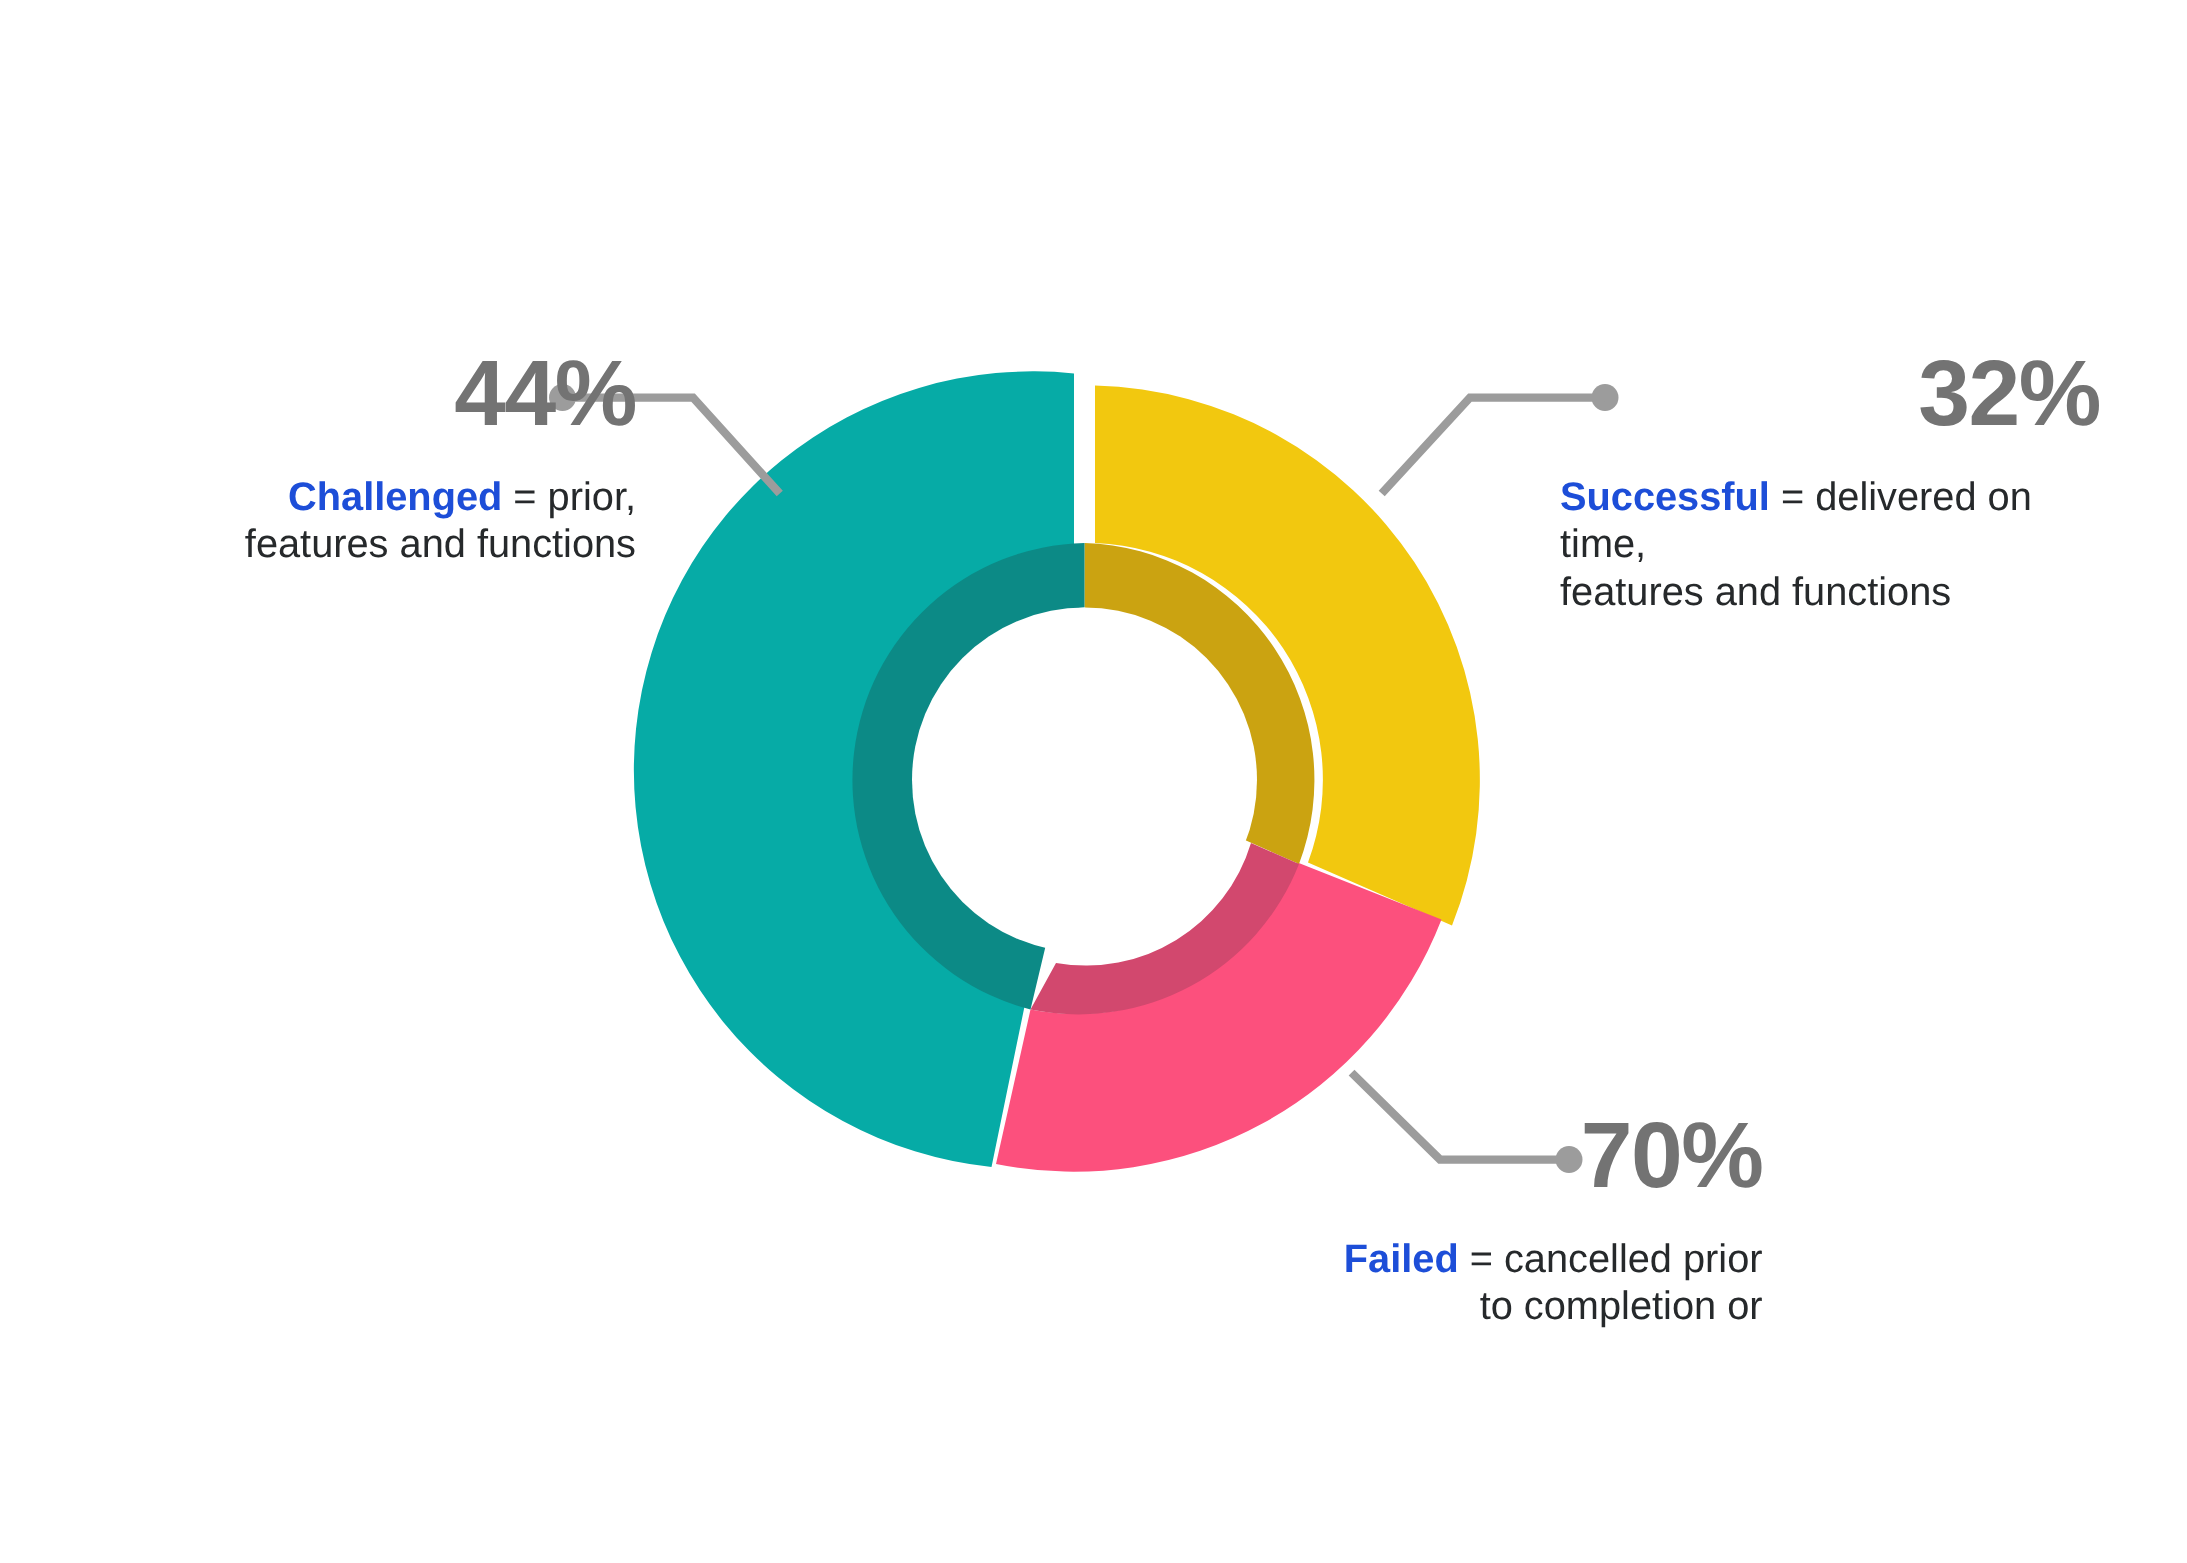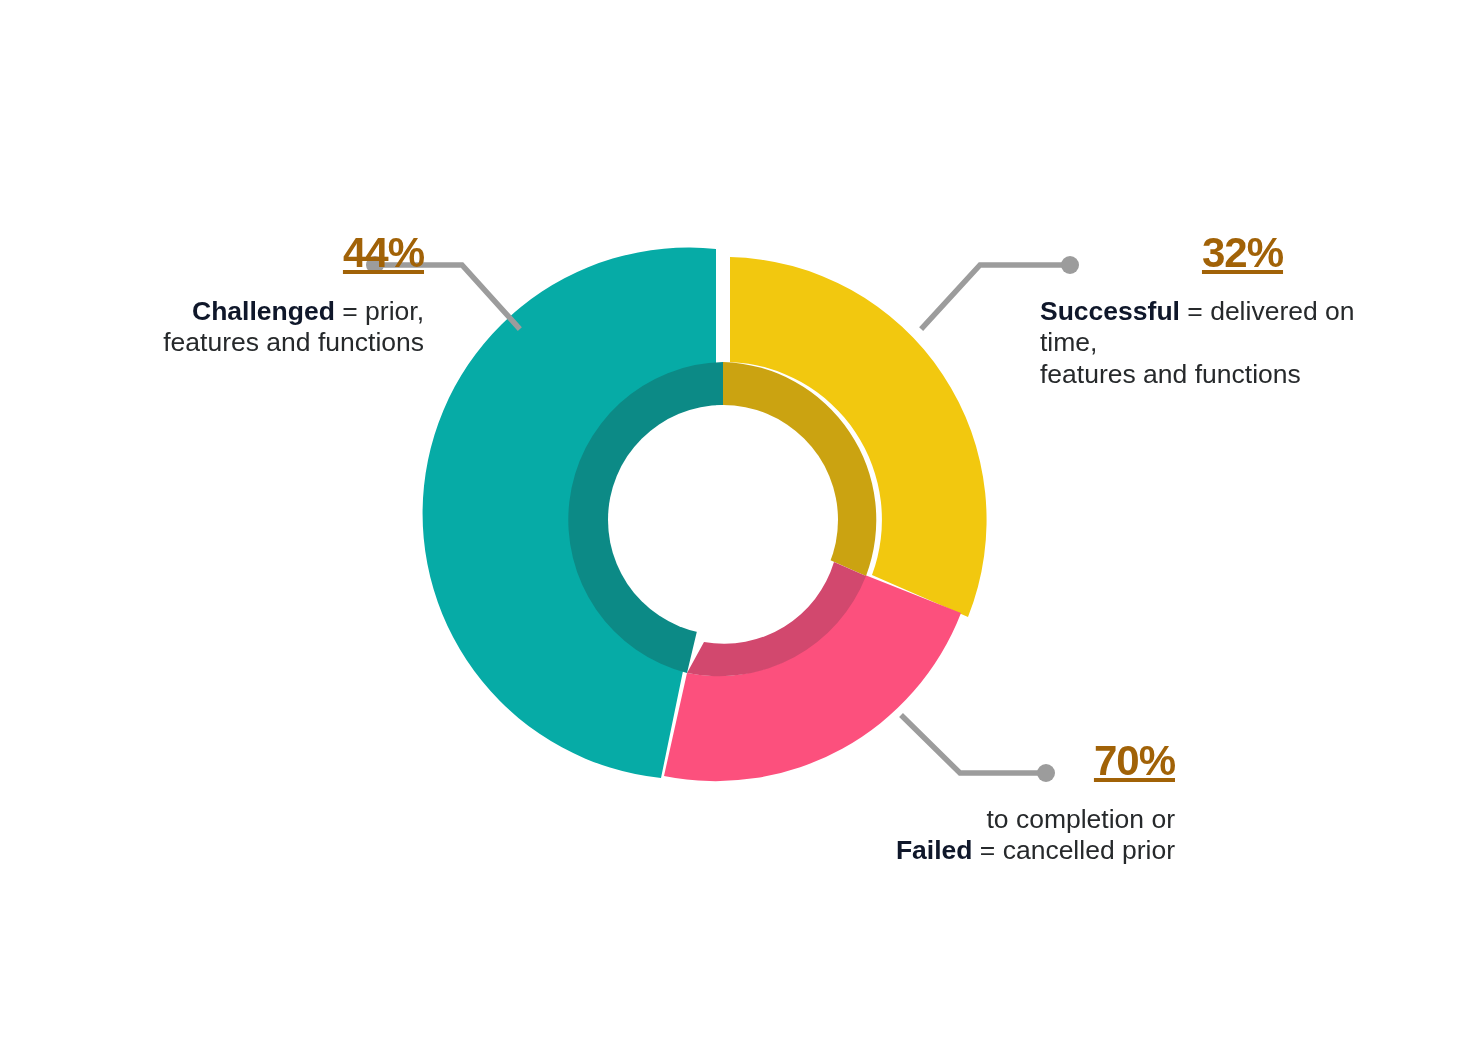--- a/index.html
+++ b/index.html
@@ -28,56 +28,55 @@
     top: 0;
     width: 1458px;
     height: 1042px;
     display: block;
   }
   .label-block {
     position: absolute;
     color: #1a1a1a;
   }
   .pct {
-    font-size: 42px;
+    font-size: 62px;
     font-weight: bold;
     letter-spacing: -1px;
     line-height: 1;
-    color: #a16207;
-    text-decoration: underline;
+    color: #737373;
   }
   .desc {
     font-size: 26.5px;
     line-height: 1.18;
     font-weight: 400;
     color: #26292b;
   }
   .desc b {
     font-weight: bold;
-    color: #0f172a;
+    color: #1d4ed8;
   }
 
   
   #label-challenged {
     left: 104px;
     top: 232px;
     width: 320px;
     text-align: right;
   }
   #label-challenged .pct { text-align: right; padding-right: 0; }
   #label-challenged .desc { margin-top: 22px; text-align: right; }
 
   
   #label-successful {
     left: 1000px;
     top: 232px;
     width: 400px;
     text-align: left;
   }
-  #label-successful .pct { text-align: center; padding-left: 85px; }
+  #label-successful .pct { text-align: right; padding-left: 85px; }
   #label-successful .desc { margin-top: 22px; text-align: left; margin-left: 40px; }
 
   
   #label-failed {
     left: 815px;
     top: 740px;
     width: 360px;
     text-align: right;
   }
   #label-failed .pct { text-align: right; padding-right: 0px; }
@@ -159,18 +158,18 @@
     <div class="pct">32%</div>
     <div class="desc">
       <div><b>Successful</b><span> = delivered on time,</span></div>
       <div>features and functions</div>
     </div>
   </div>
 
   <div class="label-block" id="label-failed">
     <div class="pct">70%</div>
     <div class="desc">
+      <div><b>Failed</b><span> = cancelled prior</span></div>
       <div>to completion or</div>
-      <div><b>Failed</b><span> = cancelled prior</span></div>
     </div>
   </div>
 
 </div>
 
 </body></html>

